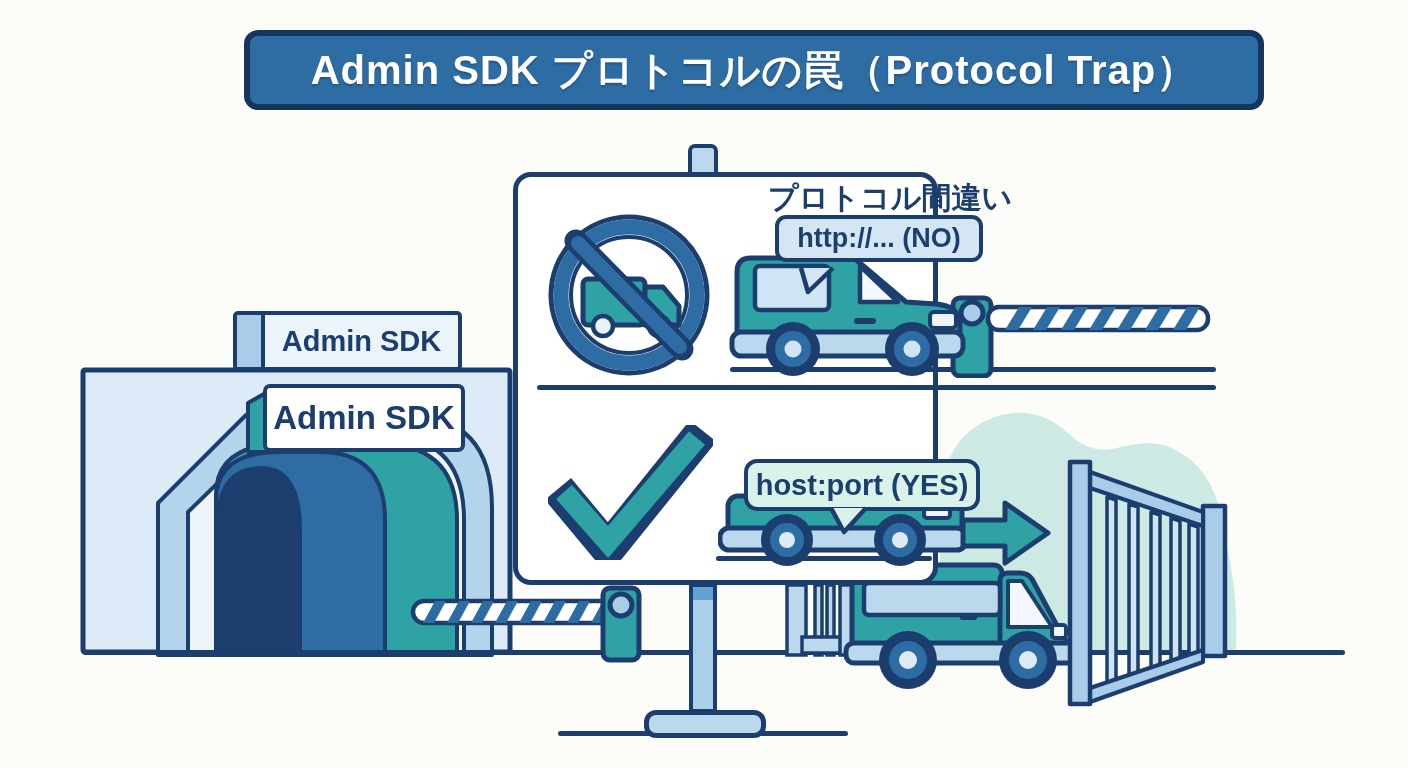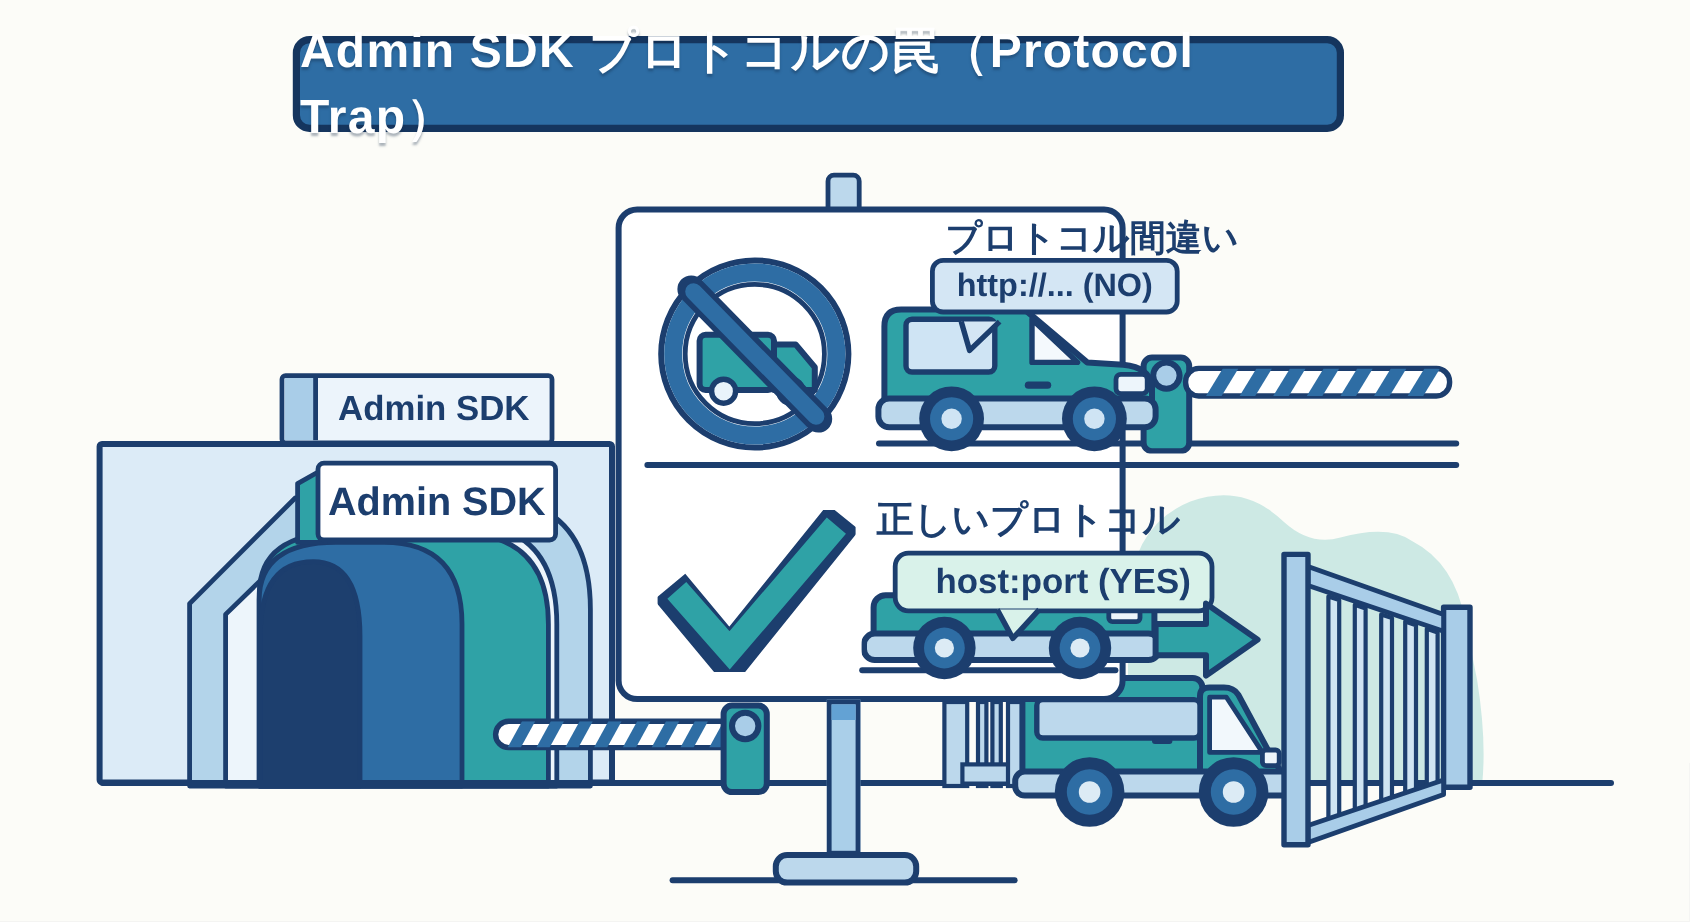--- a/index.html
+++ b/index.html
@@ -11,21 +11,21 @@
   *{box-sizing:border-box; margin:0; padding:0;}
   html,body{background:#eee;}
   .scene{
     position:relative; width:1408px; height:768px; overflow:hidden;
     background:var(--bg);
     font-family:"Liberation Sans", sans-serif;
   }
   .abs{position:absolute;}
   .line{position:absolute; background:var(--navy); border-radius:3px;}
   .title-banner{
-    position:absolute; left:244px; top:30px; width:876px; height:80px;
+    position:absolute; left:244px; top:30px; width:1020px; height:80px;
     background:var(--blue); border:6px solid var(--titleBorder); border-radius:14px;
     display:flex; align-items:center; justify-content:center;
     color:var(--white); font-size:40px; font-weight:700; letter-spacing:1px;
     text-shadow:0 2px 2px rgba(16,40,70,.35);
   }
   .heading{
     position:absolute; color:var(--navy); font-weight:700;
     display:flex; align-items:center; justify-content:center; text-align:center;
   }
   .bubble{
@@ -184,21 +184,21 @@
     <g>
       <rect x="40" y="74" width="62" height="46" rx="5" style="fill:var(--teal); stroke:var(--navy); stroke-width:5;"></rect>
       <path d="M102,82 L120,82 L136,101 L136,120 L102,120 Z" style="fill:var(--teal); stroke:var(--navy); stroke-width:5;" stroke-linejoin="round"></path>
       <circle cx="60" cy="121" r="10" style="fill:#e9f3fb; stroke:var(--navy); stroke-width:4.5;"></circle>
       <circle cx="116" cy="121" r="10" style="fill:#e9f3fb; stroke:var(--navy); stroke-width:4.5;"></circle>
     </g>
     <line x1="33" y1="36" x2="139" y2="144" style="stroke:var(--navy); stroke-width:23;" stroke-linecap="round"></line>
     <line x1="35" y1="38" x2="137" y2="142" style="stroke:var(--blue); stroke-width:14;" stroke-linecap="round"></line>
   </svg>
 
-  <div class="heading" style="left:762px; top:180px; width:256px; height:36px; font-size:30px;margin-left:20px;">プロトコル間違い</div>
+  <div class="heading" style="left:762px; top:180px; width:256px; height:36px; font-size:30px;">プロトコル間違い</div>
 
   <svg class="abs" style="left:925px; top:293px;" width="290" height="85" viewBox="0 0 290 85">
     <defs>
         <clipPath id="armT">
           <rect x="63" y="14" width="220" height="23" rx="11"></rect>
         </clipPath>
       </defs>
     <rect x="28" y="5" width="38" height="78" rx="7" style="fill:var(--teal); stroke:var(--navy); stroke-width:5;"></rect>
     <circle cx="47" cy="20" r="11" style="fill:var(--lightBlue); stroke:var(--navy); stroke-width:5;"></circle>
     <rect x="63" y="14" width="220" height="23" rx="11" style="fill:var(--white); stroke:var(--navy); stroke-width:4.5;"></rect>
@@ -235,39 +235,38 @@
   </div>
   <svg class="abs" style="left:798px; top:266px;" width="38" height="30" viewBox="0 0 38 30">
     <path d="M3,2 L10,26 L35,2" style="fill:var(--bubbleBlue); stroke:var(--navy); stroke-width:4.5;" stroke-linejoin="round"></path>
   </svg>
 
   <svg class="abs" style="left:548px; top:425px;" width="165" height="135" viewBox="0 0 165 135">
     <path d="M10,64 L60,124 L155,6" style="fill:none; stroke:var(--navy); stroke-width:34;" stroke-linejoin="miter"></path>
     <path d="M16,67 L60,117 L149,13" style="fill:none; stroke:var(--teal); stroke-width:21;" stroke-linejoin="miter"></path>
   </svg>
 
-  <div class="heading" style="left:727px; top:414px; width:260px; height:38px; font-size:31px;">正しいプロトコル</div>
 
   <div class="line" style="left:716px; top:556px; width:216px; height:5px;"></div>
 
   <svg class="abs" style="left:718px; top:484px;" width="250" height="85" viewBox="0 0 250 85">
     <rect x="10" y="12" width="234" height="50" rx="10" style="fill:var(--teal); stroke:var(--navy); stroke-width:5;"></rect>
     <rect x="206" y="18" width="26" height="16" rx="3" style="fill:var(--veryLight); stroke:var(--navy); stroke-width:4;"></rect>
     <rect x="2" y="44" width="246" height="22" rx="9" style="fill:var(--strip); stroke:var(--navy); stroke-width:5;"></rect>
     <g>
       <circle cx="69" cy="56" r="26" style="fill:var(--navy);"></circle>
         <circle cx="69" cy="56" r="17" style="fill:var(--blue);"></circle>
         <circle cx="69" cy="56" r="8" style="fill:#dcebf5;"></circle>
       <circle cx="182" cy="56" r="26" style="fill:var(--navy);"></circle>
         <circle cx="182" cy="56" r="17" style="fill:var(--blue);"></circle>
         <circle cx="182" cy="56" r="8" style="fill:#dcebf5;"></circle>
     </g>
   </svg>
 
-  <div class="bubble" style="left:744px; top:459px; width:268px; height:52px; background:var(--bubbleMint); border-radius:13px; font-size:29px;padding-left:16px;">
+  <div class="bubble" style="left:744px; top:459px; width:236px; height:52px; background:var(--bubbleMint); border-radius:13px; font-size:29px;">
     <span>host:port (YES)</span>
   </div>
   <svg class="abs" style="left:828px; top:506px;" width="42" height="30" viewBox="0 0 42 30">
     <path d="M3,2 L16,26 L38,2" style="fill:var(--bubbleMint); stroke:var(--navy); stroke-width:4.5;" stroke-linejoin="round"></path>
   </svg>
 
   <svg class="abs" style="left:958px; top:495px;" width="95" height="75" viewBox="0 0 95 75">
     <path d="M5,25 L47,25 L47,8 L90,38 L47,68 L47,51 L5,51 Z" style="fill:var(--teal); stroke:var(--navy); stroke-width:5;" stroke-linejoin="round"></path>
   </svg>
 

